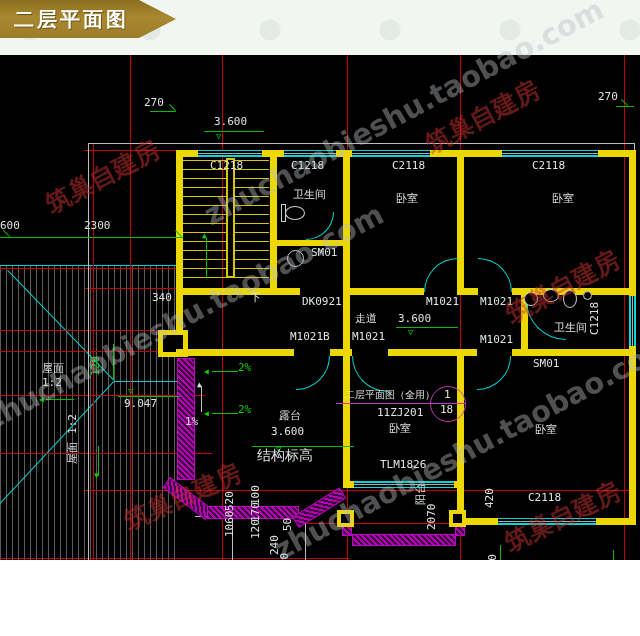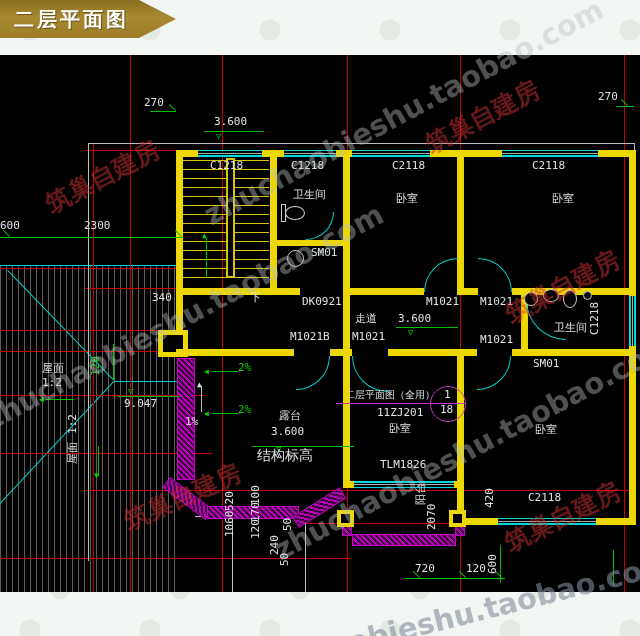--- a/index.html
+++ b/index.html
@@ -1,16 +1,16 @@
 <!DOCTYPE html>
 <html><head>
 <meta charset="utf-8">
 <style>
   html,body{margin:0;padding:0;}
-  .page{position:relative;width:640px;height:636px;overflow:hidden;
+  .page{position:relative;width:640px;height:560px;overflow:hidden;
     background-color:#f2f6f2;
     background-image:
       radial-gradient(circle at 30px 30px, #e3eae4 10px, transparent 11px),
       radial-gradient(circle at 90px 70px, #e7ede8 14px, transparent 15px),
       radial-gradient(circle at 60px 110px, #e3eae4 9px, transparent 10px);
     background-size:120px 120px;
     font-family:"DejaVu Sans",sans-serif;}
   .abs{position:absolute;}
   .canvas{position:absolute;left:0;top:55px;width:640px;height:537px;background:#000;}
   .banner{position:absolute;left:0;top:0;width:176px;height:38px;

